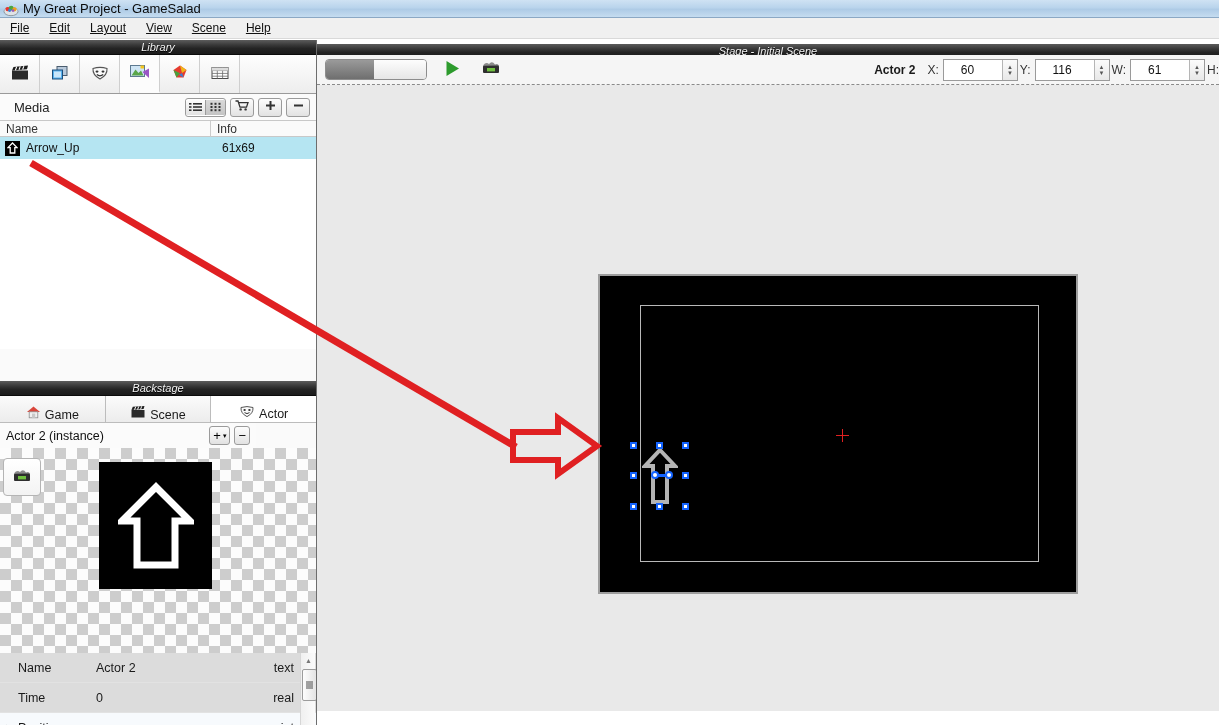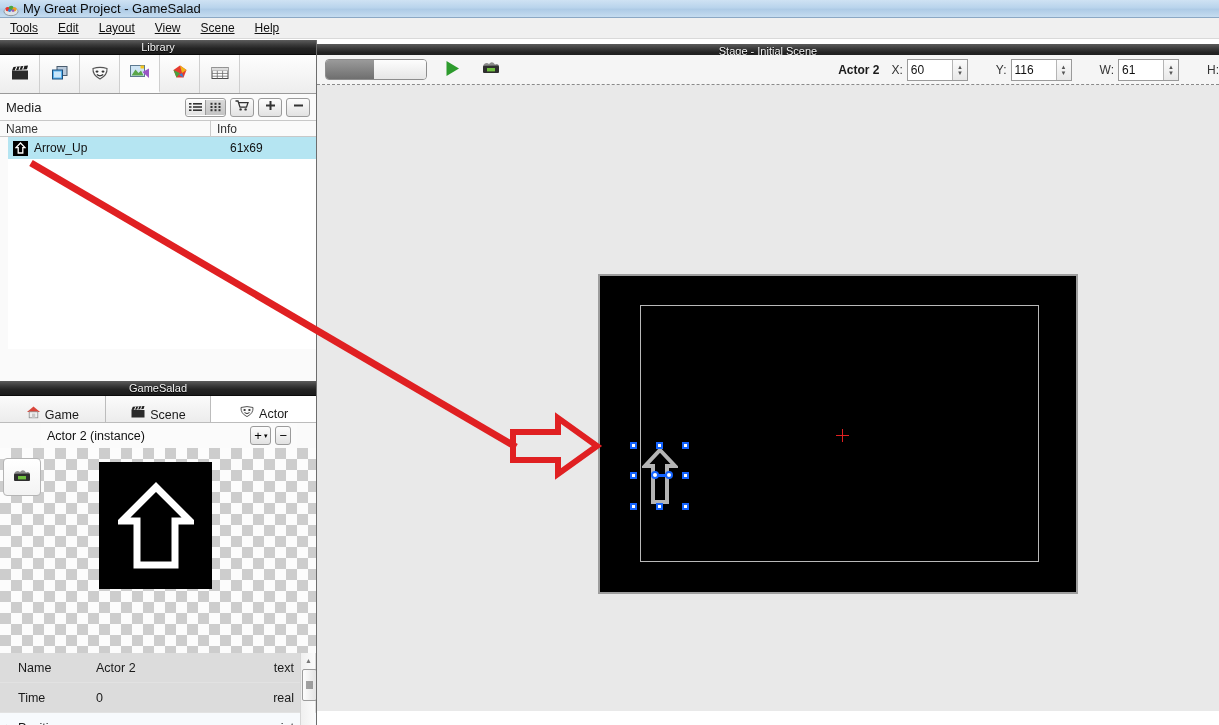--- a/index.html
+++ b/index.html
@@ -43,20 +43,21 @@
   }
   .menu-item u { text-decoration: underline; }
 
   
   .panelbar {
     background: linear-gradient(to bottom, #5c5c5c 0%, #393939 35%, #242424 60%, #1b1b1b 100%);
     color: #f2f2f2; text-align: center; font-size: 11px; line-height: 15px;
     height: 15px; box-sizing: border-box;
     text-shadow: 0 1px 0 #000;
     border-bottom: 1px solid #0b0b0b;
+    font-style: italic;
   }
 
   
   .leftcol {
     position: absolute; left: 0; top: 40px; width: 316px; height: 685px;
     background: #fafafa; box-sizing: border-box;
   }
   .library-header { position: absolute; left: 0; top: 0; width: 316px; }
   .lib-toolbar {
     position: absolute; left: 0; top: 15px; width: 316px; height: 39px;
@@ -69,21 +70,21 @@
     background: linear-gradient(to bottom, #fefefe, #ededed);
     box-sizing: border-box;
   }
   .lib-btn.active { background: #fcfcfc; border-bottom: 2px solid #fcfcfc; }
   .lib-rest { flex: 1; background: linear-gradient(to bottom, #fefefe, #ededed); border-bottom: 0; }
 
   .media-bar {
     position: absolute; left: 0; top: 54px; width: 316px; height: 26px;
     background: #fbfbfb; display: flex; align-items: center; box-sizing: border-box;
   }
-  .media-title { font-size: 13px; color: #222; margin-left: 6px; }
+  .media-title { font-size: 13px; color: #222; margin-left: 14px; }
   .media-btns { margin-left: auto; display: flex; align-items: center; gap: 4px; margin-right: 6px; }
   .segbtn {
     height: 17px; display: flex; align-items: center; border: 1px solid #9b9b9b;
     border-radius: 3px; overflow: hidden; background: #fff;
   }
   .segbtn > span {
     width: 19px; height: 15px; display: flex; align-items: center; justify-content: center;
     background: linear-gradient(to bottom, #fdfdfd, #e2e2e2);
   }
   .segbtn > span.sel { background: linear-gradient(to bottom, #d9d9d9, #c4c4c4); }
@@ -97,21 +98,21 @@
   .media-head {
     position: absolute; left: 0; top: 80px; width: 316px; height: 17px;
     background: #fafafa; border-top: 1px solid #c8c8c8; border-bottom: 1px solid #c8c8c8;
     display: flex; box-sizing: border-box; align-items: center;
   }
   .mh-name { width: 211px; padding-left: 6px; font-size: 12px; color: #333; box-sizing: border-box;
              border-right: 1px solid #cccccc; height: 16px; line-height: 16px; }
   .mh-info { flex: 1; padding-left: 6px; font-size: 12px; color: #333; }
 
   .media-list {
-    position: absolute; left: 8px; top: 97px; width: 316px; height: 212px;
+    position: absolute; left: 0; top: 97px; width: 316px; height: 212px;
     background: #ffffff; box-sizing: border-box;
   }
   .media-row {
     height: 22px; display: flex; align-items: center;
     background: #b5e5f2; box-sizing: border-box;
   }
   .media-thumb {
     width: 15px; height: 15px; margin-left: 5px; background: #000;
     display: flex; align-items: center; justify-content: center; flex: none;
   }
@@ -128,21 +129,21 @@
     flex: 1; display: flex; align-items: flex-end; justify-content: center; gap: 4px;
     font-size: 12.5px; color: #1a1a1a; box-sizing: border-box;
     background: linear-gradient(to bottom, #fbfbfb, #ececec);
     border-right: 1px solid #bcbcbc;
   }
   .attr-tab.active { background: #ffffff; border-bottom: 1px solid #ffffff; }
   .attr-tab:last-child { border-right: 0; }
 
   .instance-bar {
     position: absolute; left: 0; top: 383px; width: 256px; height: 25px;
-    display: flex; align-items: center; background: #fbfbfb; box-sizing: border-box; margin-left: 41px;
+    display: flex; align-items: center; background: #fbfbfb; box-sizing: border-box;
   }
   .instance-label { font-size: 12.5px; color: #111; margin-left: 6px; }
   .instance-btns { margin-left: auto; margin-right: 6px; display: flex; gap: 4px; }
   .plusdd {
     height: 17px; border: 1px solid #9b9b9b; border-radius: 3px; display: flex;
     align-items: center; padding: 0 3px; gap: 2px;
     background: linear-gradient(to bottom, #fdfdfd, #e2e2e2); font-size: 13px; line-height: 1;
   }
 
   .preview {
@@ -218,21 +219,21 @@
   .toggle-switch .on { width: 48%; background: linear-gradient(to bottom, #9a9a9a, #6f6f6f); }
   .toggle-switch .off { flex: 1; background: linear-gradient(to bottom, #fdfdfd, #e6e6e6); }
   .play-btn { margin-left: 16px; display: flex; align-items: center; }
   .publish-btn { margin-left: 18px; display: flex; align-items: center; }
 
   .coord-group { margin-left: auto; display: flex; align-items: center; margin-right: 0; }
   .coord-actor { font-size: 12px; font-weight: bold; color: #1a1a1a; margin-right: 12px; }
   .coord-label { font-size: 12px; color: #333; margin-right: 4px; }
   .spin {
     display: flex; align-items: stretch; height: 20px; border: 1px solid #9a9a9a;
-    background: #fff; margin-right: 28px;
+    background: #fff; margin-right: 2px; padding-left: 14px;
   }
   .spin input {
     width: 38px; border: 0; outline: 0; font-size: 12px; font-family: "Liberation Sans", sans-serif;
     padding: 0 3px; background: transparent; color: #111;
   }
   .spin .arrows {
     width: 14px; border-left: 1px solid #b5b5b5;
     background: linear-gradient(to bottom, #fbfbfb, #e8e8e8);
     display: flex; flex-direction: column; justify-content: center; align-items: center;
   }
@@ -291,21 +292,21 @@
         <circle cx="8.2" cy="7.1" r="2.4" fill="#4ca73e"></circle>
         <circle cx="11.5" cy="8.3" r="2.1" fill="#f0a21c"></circle>
         <circle cx="6.6" cy="9.3" r="1.6" fill="#3a7fd5"></circle>
         <circle cx="10" cy="9.6" r="1.4" fill="#9a59b5"></circle>
       </svg>
     </span>
     <span class="titlebar-text">My Great Project - GameSalad</span>
   </div>
 
   <div class="menubar">
-    <div class="menu-item"><u>Tools</u></div>
+    <div class="menu-item"><u>File</u></div>
     <div class="menu-item"><u>Edit</u></div>
     <div class="menu-item"><u>Layout</u></div>
     <div class="menu-item"><u>View</u></div>
     <div class="menu-item"><u>Scene</u></div>
     <div class="menu-item"><u>Help</u></div>
   </div>
 
   <div class="leftcol">
 
     <div class="library-header">
@@ -440,21 +441,21 @@
           <svg width="11" height="12" viewBox="0 0 11 12">
             <path d="M5.5 1 L10 5.6 H7.8 V11 H3.2 V5.6 H1 Z" fill="none" stroke="#fff" stroke-width="1.3"></path>
           </svg>
         </span>
         <span class="media-name">Arrow_Up</span>
         <span class="media-info">61x69</span>
       </div>
     </div>
 
     <div class="attributes-header">
-      <div class="panelbar">GameSalad</div>
+      <div class="panelbar">Backstage</div>
     </div>
 
     <div class="attr-tabs">
       <div class="attr-tab">
         <span>
           <svg width="15" height="14" viewBox="0 0 15 14">
             <path d="M1 7 L7.5 1.5 L14 7 Z" fill="#d9453a"></path>
             <rect x="3.2" y="6.8" width="8.6" height="6" fill="#f0f0f0" stroke="#8c8c8c" stroke-width="0.8"></rect>
             <rect x="6" y="8.6" width="3.2" height="4.2" fill="#c9c9c9"></rect>
           </svg>

